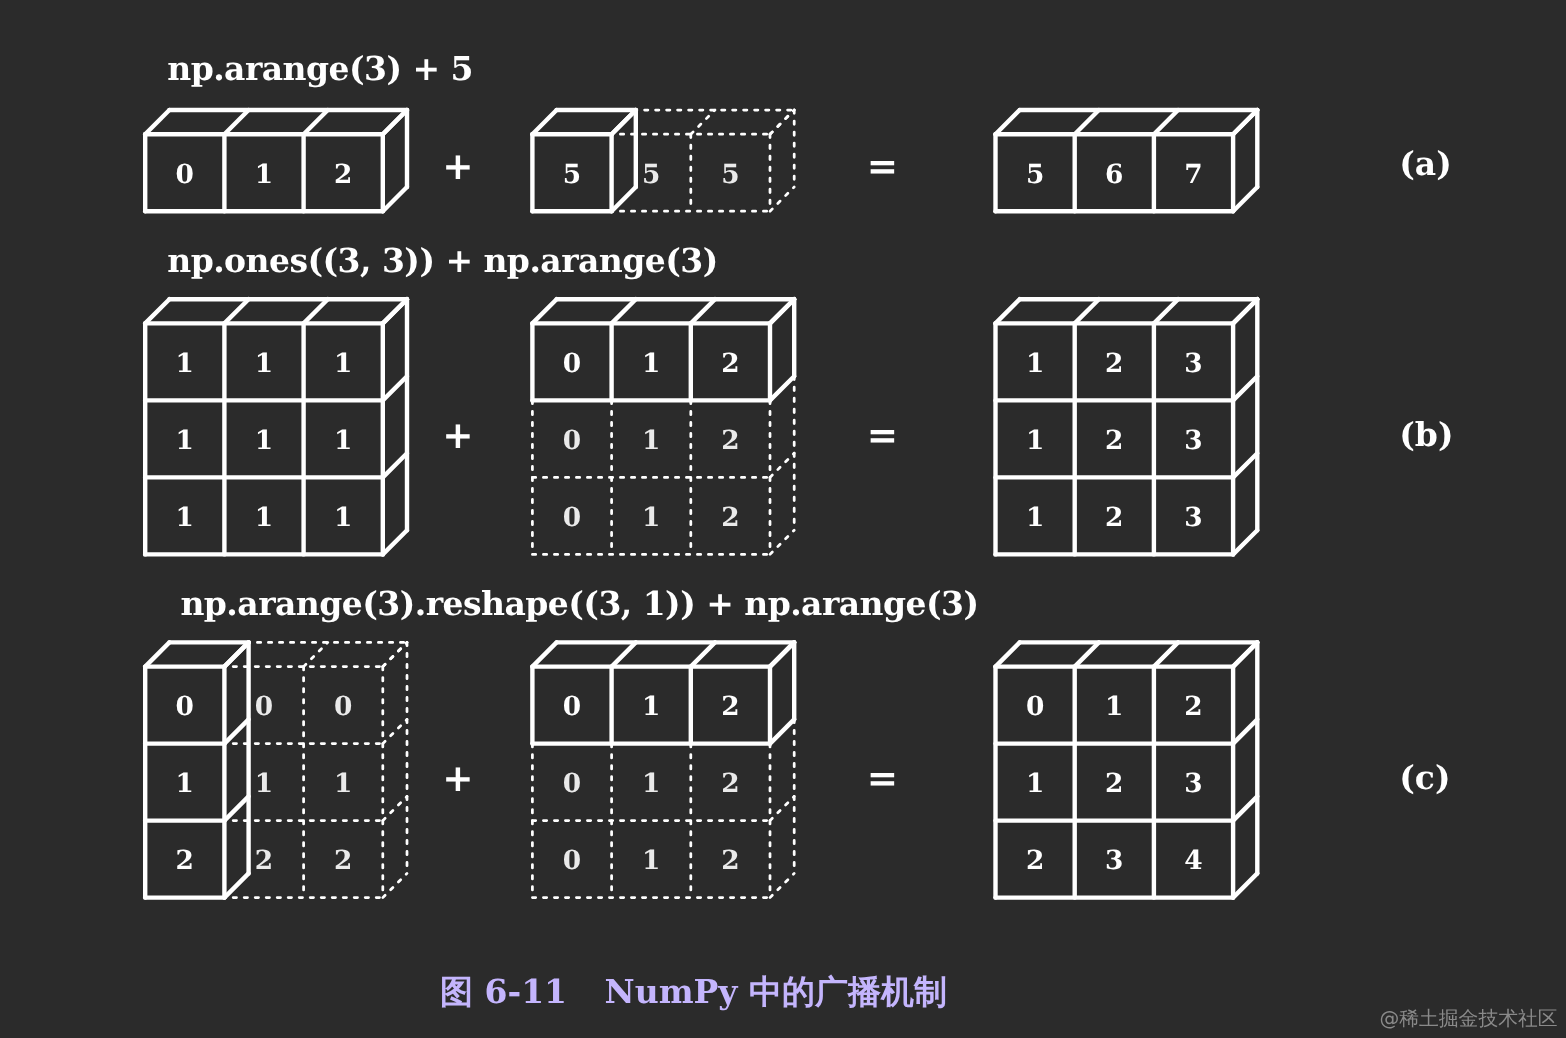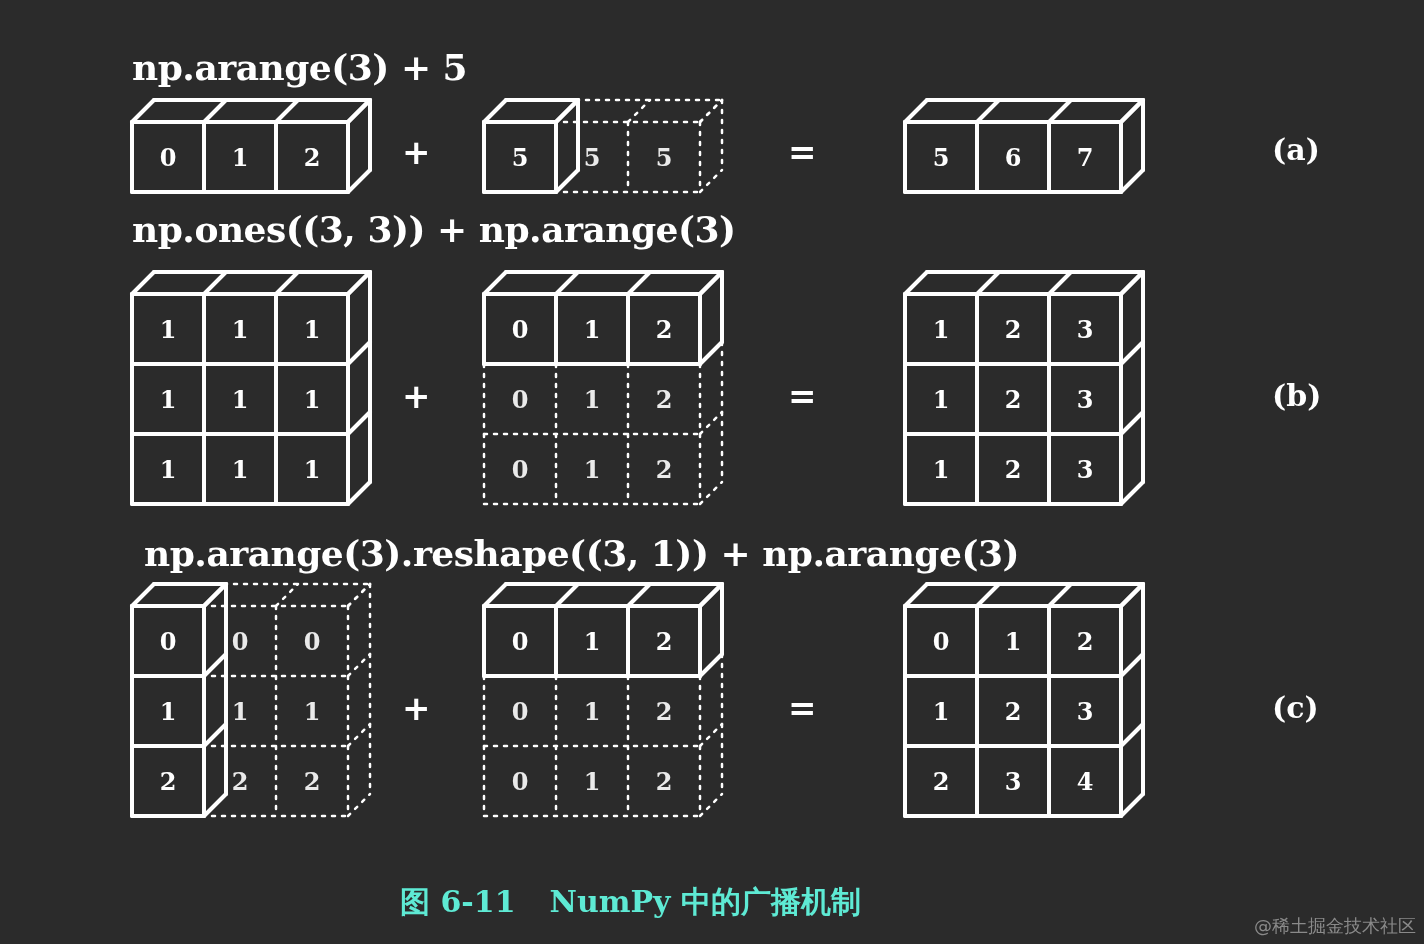--- a/index.html
+++ b/index.html
@@ -1,20 +1,20 @@
 <!DOCTYPE html>
 <html><head>
 <meta charset="utf-8">
 <style>
   html,body{margin:0;padding:0;}
   body{width:1424px;height:944px;background:#2b2b2b;position:relative;overflow:hidden;font-family:"DejaVu Serif",serif;color:#fff;}
-  .expr{position:absolute;font-family:"DejaVu Serif",serif;font-weight:bold;font-size:36px;color:#fff;letter-spacing:-0.5px;white-space:nowrap;}
+  .expr{position:absolute;font-family:"DejaVu Serif",serif;font-weight:bold;font-size:30px;color:#fff;letter-spacing:-0.5px;white-space:nowrap;margin-left:20px;}
   .op{position:absolute;font-family:"DejaVu Sans",sans-serif;font-weight:bold;font-size:34px;color:#fff;}
   .lbl{position:absolute;font-family:"DejaVu Serif",serif;font-weight:bold;font-size:30px;color:#fff;}
-  .caption{position:absolute;left:400px;top:882px;font-family:"DejaVu Serif",serif;font-weight:bold;font-size:30px;color:#5eead4;white-space:nowrap;}
+  .caption{position:absolute;left:400px;top:882px;font-family:"DejaVu Serif",serif;font-weight:bold;font-size:30px;color:#c4b5fd;white-space:nowrap;}
   .caption span{margin-right:34px;}
   .wm{position:absolute;right:8px;bottom:6px;font-family:"DejaVu Sans",sans-serif;font-size:18px;color:#8a8a8a;}
   svg.grid{position:absolute;overflow:visible;}
   svg text{font-family:"DejaVu Serif",serif;font-weight:bold;font-size:24px;fill:#fff;}
 </style>
 </head>
 <body>
 
 <div class="expr" style="left:132px;top:46px;">np.arange(3) + 5</div>
 <svg class="grid" style="left:132px;top:100px;" width="240" height="96">
@@ -83,21 +83,21 @@
     <line x1="22" y1="0" x2="238" y2="0" stroke="#fff" stroke-width="4" stroke-linecap="round"></line>
     <line x1="216" y1="22" x2="238" y2="0" stroke="#fff" stroke-width="4" stroke-linecap="round"></line>
     <line x1="216" y1="92" x2="238" y2="70" stroke="#fff" stroke-width="4" stroke-linecap="round"></line>
     <line x1="238" y1="0" x2="238" y2="70" stroke="#fff" stroke-width="4" stroke-linecap="round"></line>
     <text x="36" y="66" text-anchor="middle">5</text>
     <text x="108" y="66" text-anchor="middle">6</text>
     <text x="180" y="66" text-anchor="middle">7</text>
   </svg>
 <div class="lbl" style="left:1272px;top:132px;">(a)</div>
 
-<div class="expr" style="left:132px;top:208px;">np.ones((3, 3)) + np.arange(3)</div>
+<div class="expr" style="left:132px;top:220px;">np.ones((3, 3)) + np.arange(3)</div>
 <svg class="grid" style="left:132px;top:272px;" width="240" height="236">
     <rect x="0" y="22" width="216" height="210" fill="#2b2b2b"></rect>
     <line x1="0" y1="22" x2="0" y2="232" stroke="#fff" stroke-width="4" stroke-linecap="round"></line>
     <line x1="72" y1="22" x2="72" y2="232" stroke="#fff" stroke-width="4" stroke-linecap="round"></line>
     <line x1="144" y1="22" x2="144" y2="232" stroke="#fff" stroke-width="4" stroke-linecap="round"></line>
     <line x1="216" y1="22" x2="216" y2="232" stroke="#fff" stroke-width="4" stroke-linecap="round"></line>
     <line x1="0" y1="22" x2="216" y2="22" stroke="#fff" stroke-width="4" stroke-linecap="round"></line>
     <line x1="0" y1="92" x2="216" y2="92" stroke="#fff" stroke-width="4" stroke-linecap="round"></line>
     <line x1="0" y1="162" x2="216" y2="162" stroke="#fff" stroke-width="4" stroke-linecap="round"></line>
     <line x1="0" y1="232" x2="216" y2="232" stroke="#fff" stroke-width="4" stroke-linecap="round"></line>

